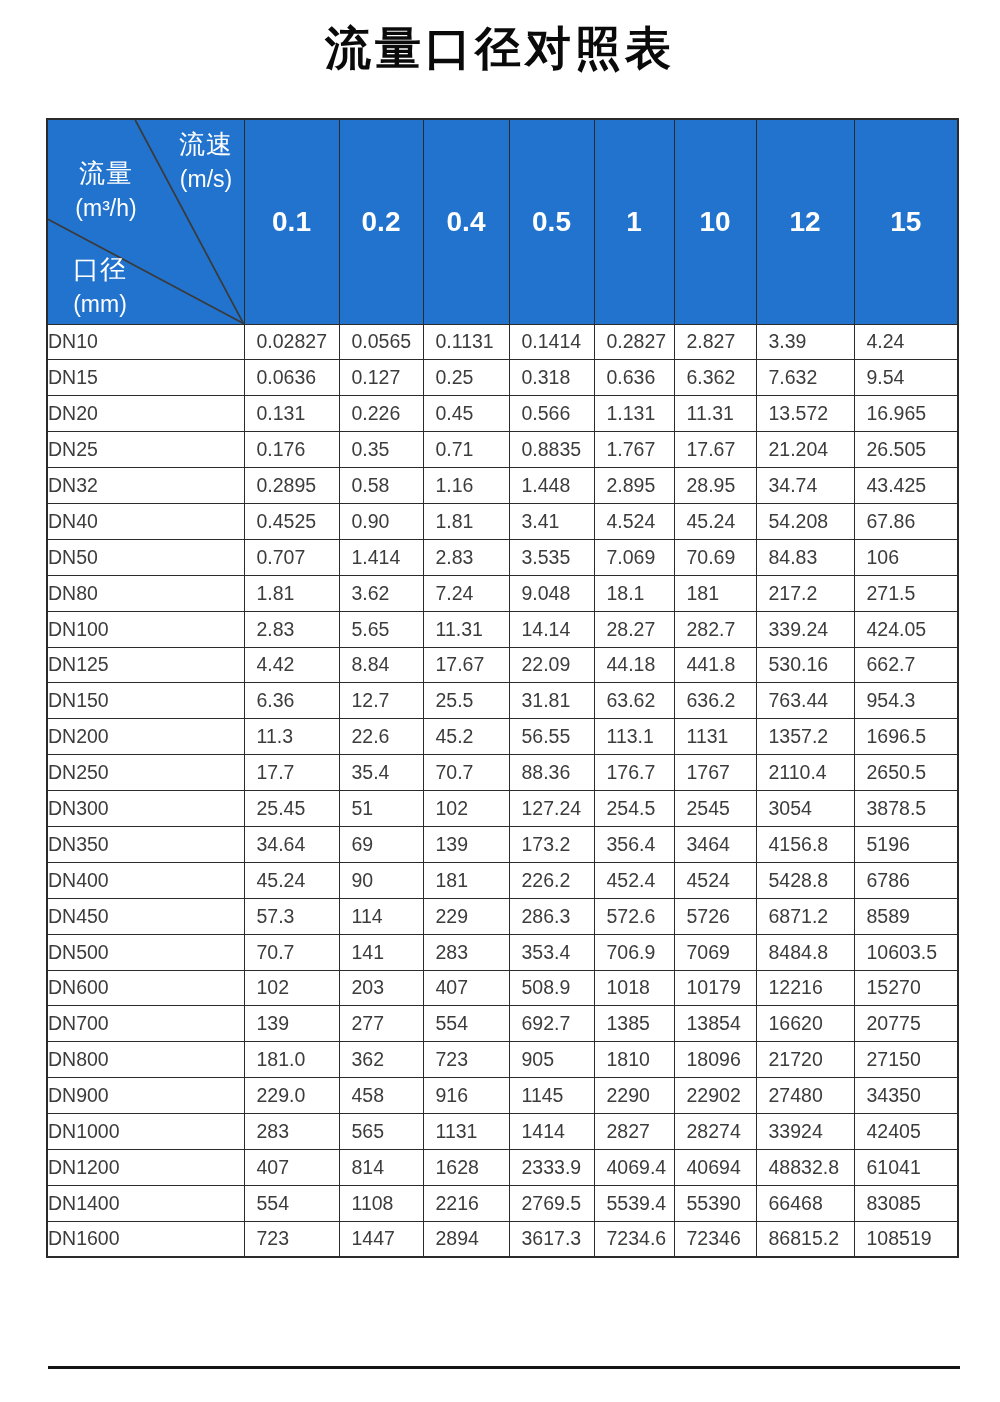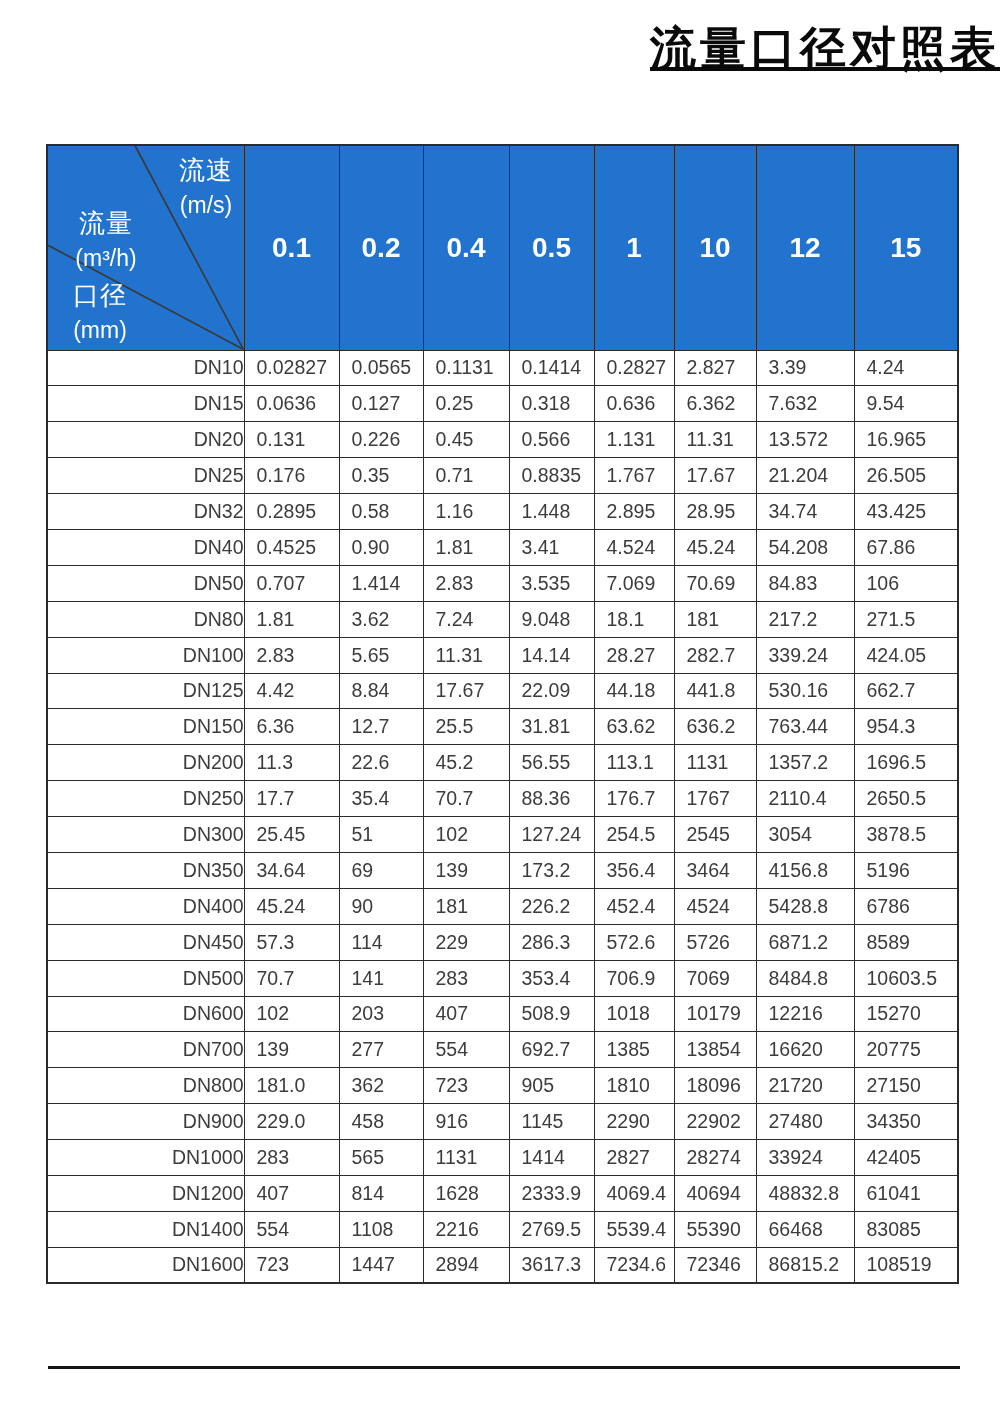--- a/index.html
+++ b/index.html
@@ -10,25 +10,25 @@
   }
   html,body{margin:0;padding:0;background:#fff;}
   body{
     width:1000px;height:1402px;
     font-family:"Liberation Sans","DejaVu Sans",sans-serif;
     position:relative;overflow:hidden;
   }
   .page{position:relative;width:1000px;height:1402px;background:#fff;}
   .title{
     position:absolute;top:18px;left:0;width:1000px;
-    margin:0;text-align:right;
-    font-size:46px;font-weight:900;letter-spacing:4px;color:#0A0A0A;text-decoration:underline;
+    margin:0;text-align:center;
+    font-size:46px;font-weight:900;letter-spacing:4px;color:#0A0A0A;
   }
   table.flow{
-    position:absolute;left:46px;top:144px;
+    position:absolute;left:46px;top:118px;
     border-collapse:collapse;table-layout:fixed;
     border:2px solid var(--grid);
   }
   table.flow th,table.flow td{
     border:1px solid var(--grid);
     box-sizing:border-box;
     overflow:hidden;white-space:nowrap;
   }
   thead th{
     background:var(--header-bg);
@@ -39,30 +39,30 @@
     padding:0;
   }
   th.corner{position:relative;padding:0;}
   th.corner svg{position:absolute;left:0;top:0;width:100%;height:100%;display:block;}
   .corner-lbl{
     position:absolute;color:#fff;
     font-size:26px;font-weight:500;line-height:1.32;
     text-align:center;letter-spacing:1px;
   }
   .lbl-velocity{left:118px;top:7px;width:80px;}
-  .lbl-flow{left:6px;top:36px;width:104px;margin-top:24px;}
+  .lbl-flow{left:6px;top:36px;width:104px;}
   .lbl-diameter{left:4px;top:132px;width:96px;}
   .corner-lbl .unit{font-size:23px;letter-spacing:0;}
   tbody tr{height:35.9px;}
   tbody td{
     font-size:19.5px;color:var(--body-text);
     vertical-align:middle;
     text-align:left;padding:0 2px 0 12px;
   }
-  tbody td.dn{text-align:right;padding:0;}
+  tbody td.dn{text-align:left;padding:0;}
   .bottom-rule{
     position:absolute;left:48px;top:1366px;
     width:912px;height:3px;background:#141414;
   }
 </style>
 </head>
 <body>
 
 <div class="page">
 

